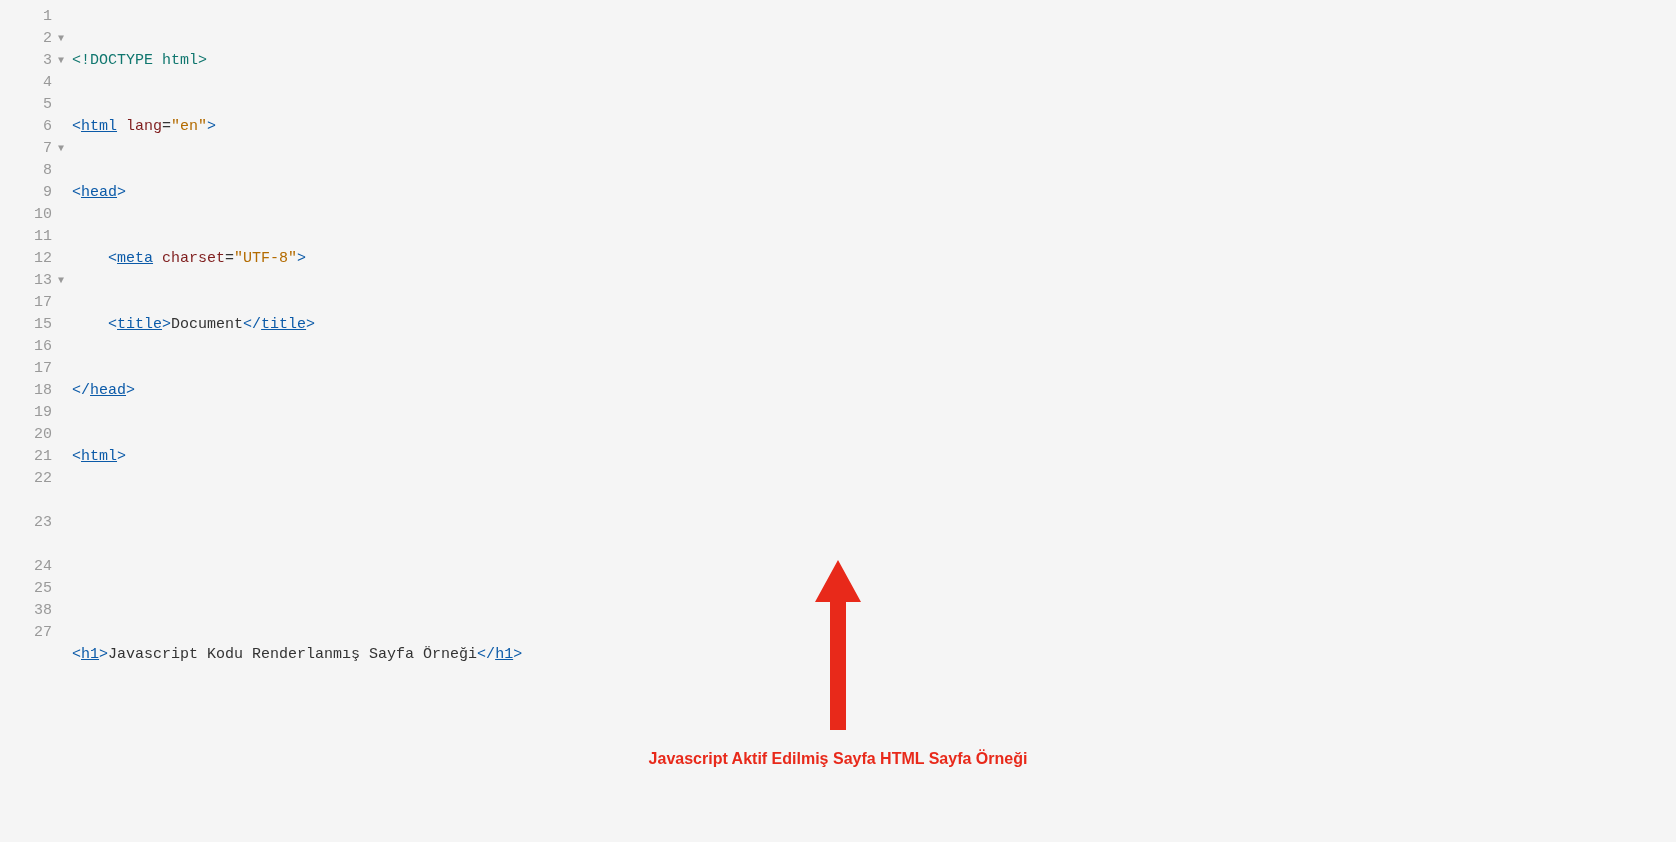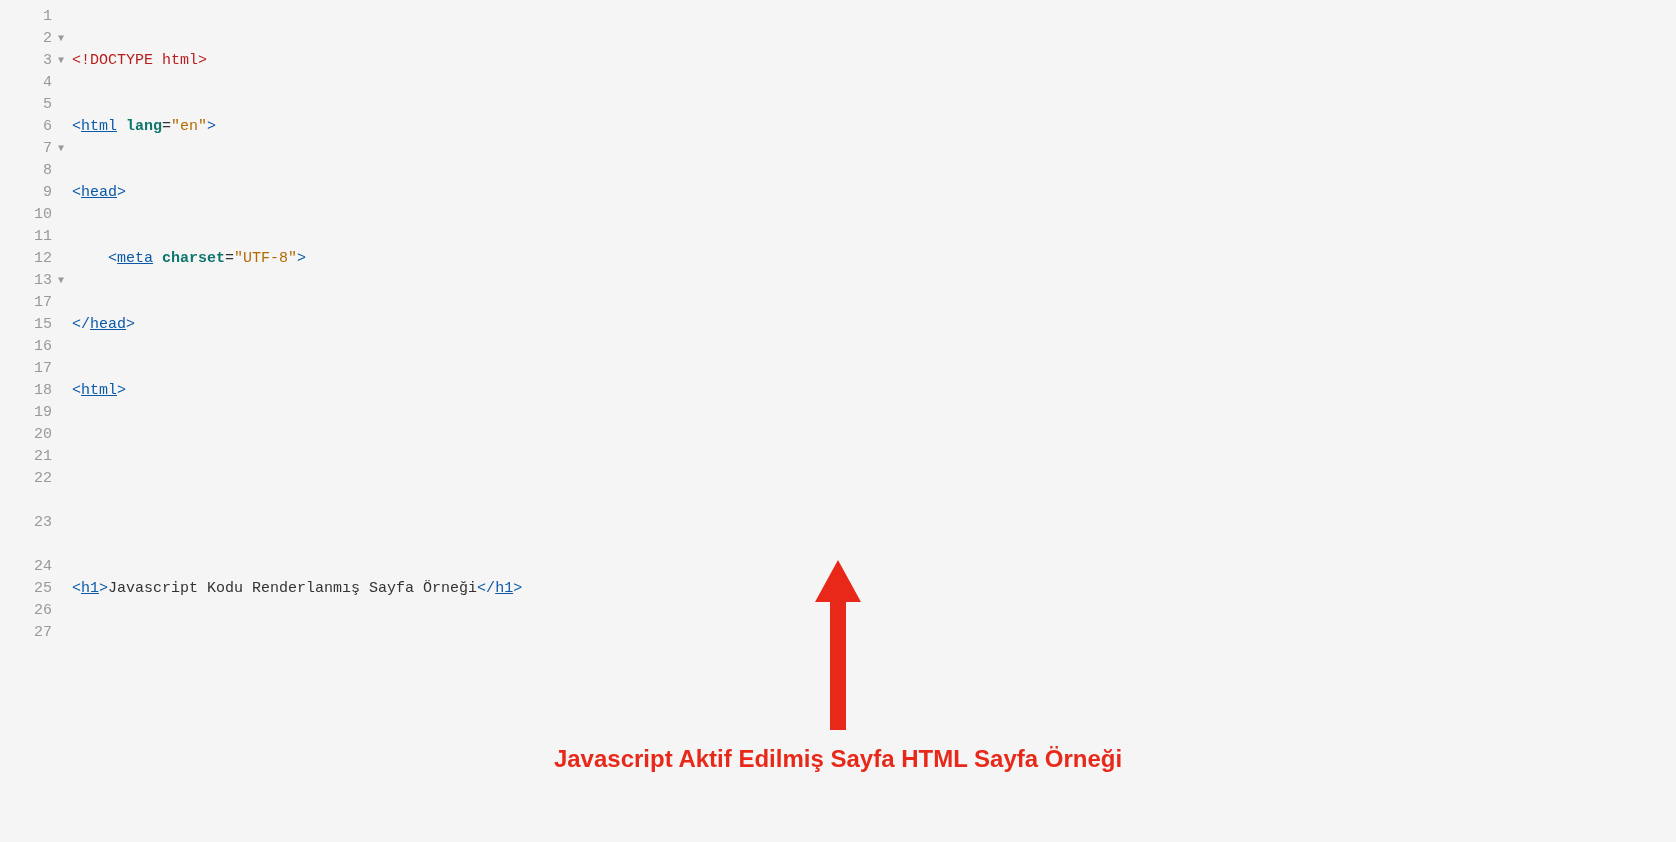--- a/index.html
+++ b/index.html
@@ -42,40 +42,40 @@
     white-space: pre-wrap;
     word-break: break-word;
     padding-right: 60px;
   }
   .code-row { min-height: 22px; padding-left: 14px; }
 
   
   .kw  { color: #0b5aa8; }               
   .tag { color: #0b5aa8; text-decoration: underline; }
   .txt { color: #333; }
-  .attr{ color: #0f766e; font-weight: bold; }               
+  .attr{ color: #7f1d1d; }               
   .str { color: #b36b00; }               
-  .doctype { color: #b91c1c; }
+  .doctype { color: #0f766e; }
 
   .annotation {
     position: absolute;
     left: 0; right: 0;
     top: 560px;
     text-align: center;
     pointer-events: none;
   }
   .arrow {
     display: inline-block;
   }
   .caption {
     margin-top: 10px;
     color: #e8291a;
     font-family: -apple-system, BlinkMacSystemFont, "Helvetica Neue", Arial, sans-serif;
     font-weight: 700;
-    font-size: 24px;
+    font-size: 16px;
   }
 </style>
 </head>
 <body>
 
 <div class="editor">
   <div class="gutter">
     <div class="gut-row"><span>1</span></div>
     <div class="gut-row"><span>2</span><span class="fold">▼</span></div>
     <div class="gut-row"><span>3</span><span class="fold">▼</span></div>
@@ -94,29 +94,30 @@
     <div class="gut-row"><span>16</span></div>
     <div class="gut-row"><span>17</span></div>
     <div class="gut-row"><span>18</span></div>
     <div class="gut-row"><span>19</span></div>
     <div class="gut-row"><span>20</span></div>
     <div class="gut-row"><span>21</span></div>
     <div class="gut-row" style="height:44px;"><span>22</span></div>
     <div class="gut-row" style="height:44px;"><span>23</span></div>
     <div class="gut-row"><span>24</span></div>
     <div class="gut-row"><span>25</span></div>
-    <div class="gut-row"><span>26</span></div>
+    <div class="gut-row"><span>38</span></div>
     <div class="gut-row"><span>27</span></div>
   </div>
 
   <div class="code">
     <div class="code-row"><span class="doctype">&lt;!DOCTYPE html&gt;</span></div>
     <div class="code-row"><span class="kw">&lt;</span><span class="tag">html</span><span> </span><span class="attr">lang</span><span class="txt">=</span><span class="str">"en"</span><span class="kw">&gt;</span></div>
     <div class="code-row"><span class="kw">&lt;</span><span class="tag">head</span><span class="kw">&gt;</span></div>
     <div class="code-row"><span>    </span><span class="kw">&lt;</span><span class="tag">meta</span><span> </span><span class="attr">charset</span><span class="txt">=</span><span class="str">"UTF-8"</span><span class="kw">&gt;</span></div>
+    <div class="code-row"><span>    </span><span class="kw">&lt;</span><span class="tag">title</span><span class="kw">&gt;</span><span class="txt">Document</span><span class="kw">&lt;/</span><span class="tag">title</span><span class="kw">&gt;</span></div>
     <div class="code-row"><span class="kw">&lt;/</span><span class="tag">head</span><span class="kw">&gt;</span></div>
     <div class="code-row"><span class="kw">&lt;</span><span class="tag">html</span><span class="kw">&gt;</span></div>
     <div class="code-row"></div>
     <div class="code-row"></div>
     <div class="code-row"><span class="kw">&lt;</span><span class="tag">h1</span><span class="kw">&gt;</span><span class="txt">Javascript Kodu Renderlanmış Sayfa Örneği</span><span class="kw">&lt;/</span><span class="tag">h1</span><span class="kw">&gt;</span></div>
     <div class="code-row"></div>
     
     
     
     

